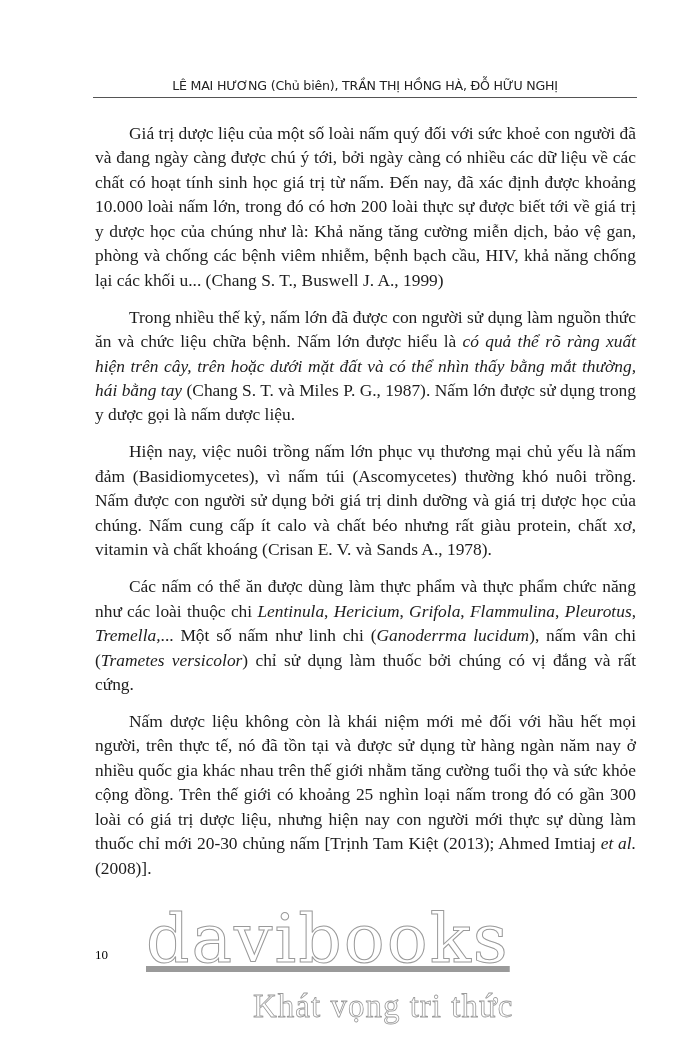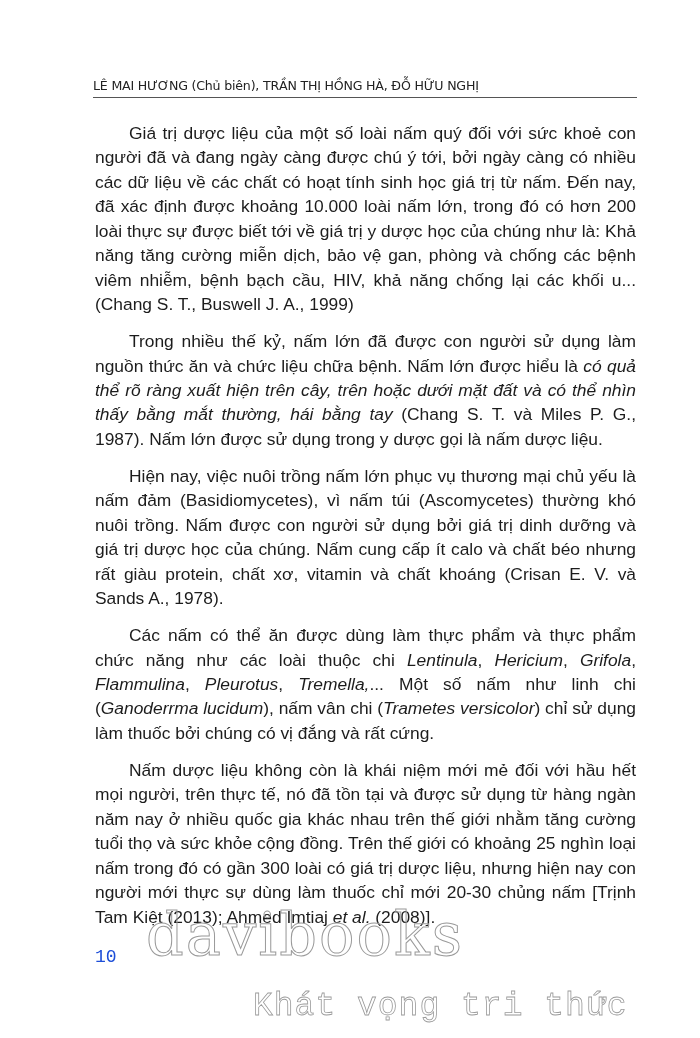--- a/index.html
+++ b/index.html
@@ -5,42 +5,43 @@
   html, body { margin: 0; padding: 0; }
   body {
     width: 700px; height: 1038px; background: #ffffff; position: relative;
     overflow: hidden; color: #1a1a1a;
   }
   .running-head {
     position: absolute; left: 93px; top: 78px; width: 544px;
     font-family: "DejaVu Sans", sans-serif; font-size: 12.6px; letter-spacing: -0.2px;
     color: #222; padding-bottom: 4px; border-bottom: 1.5px solid #555;
     white-space: nowrap;
+    text-align: center;
   }
   .body-text {
     position: absolute; left: 95px; top: 121px; width: 541px;
-    font-family: Liberation Sans, sans-serif; font-size: 17.4px; line-height: 24.45px;
+    font-family: Liberation Serif, serif; font-size: 17.4px; line-height: 24.45px;
     color: #1c1c1c;
   }
   .body-text p {
     margin: 0 0 12.5px 0; text-indent: 34px; text-align: justify;
   }
   .body-text p .it { font-style: italic; }
   .page-number {
     position: absolute; left: 95px; top: 947px;
-    font-family: Liberation Mono, monospace; font-size: 18px; color: #1d4ed8;
+    font-family: Liberation Serif, serif; font-size: 13px; color: #000000;
   }
   .watermark-main {
     position: absolute; left: 146px; top: 905px;
-    font-family: "DejaVu Serif", serif; font-size: 59px; letter-spacing: 2px;
-    color: transparent; -webkit-text-stroke: 1px #9a9a9a; line-height: 1;
+    font-family: "DejaVu Serif", serif; font-size: 68px; letter-spacing: 2px;
+    color: transparent; -webkit-text-stroke: 1px #9a9a9a; line-height: 1; text-decoration: underline;
   }
   .watermark-sub {
     position: absolute; left: 253px; top: 990px;
-    font-family: Liberation Mono, monospace; font-size: 33px; letter-spacing: 1px;
+    font-family: Liberation Serif, serif; font-size: 33px; letter-spacing: 1px;
     color: transparent; -webkit-text-stroke: 0.8px #9a9a9a; line-height: 1;
   }
 </style>
 </head>
 <body>
 
 <div class="running-head">LÊ MAI HƯƠNG (Chủ biên), TRẦN THỊ HỒNG HÀ, ĐỖ HỮU NGHỊ</div>
 
 <div class="body-text">
   <p><span>Giá trị dược liệu của một số loài nấm quý đối với sức khoẻ con người đã và đang ngày càng được chú ý tới, bởi ngày càng có nhiều các dữ liệu về các chất có hoạt tính sinh học giá trị từ nấm. Đến nay, đã xác định được khoảng 10.000 loài nấm lớn, trong đó có hơn 200 loài thực sự được biết tới về giá trị y dược học của chúng như là: Khả năng tăng cường miễn dịch, bảo vệ gan, phòng và chống các bệnh viêm nhiễm, bệnh bạch cầu, HIV, khả năng chống lại các khối u... (Chang S. T., Buswell J. A., 1999)</span></p>

